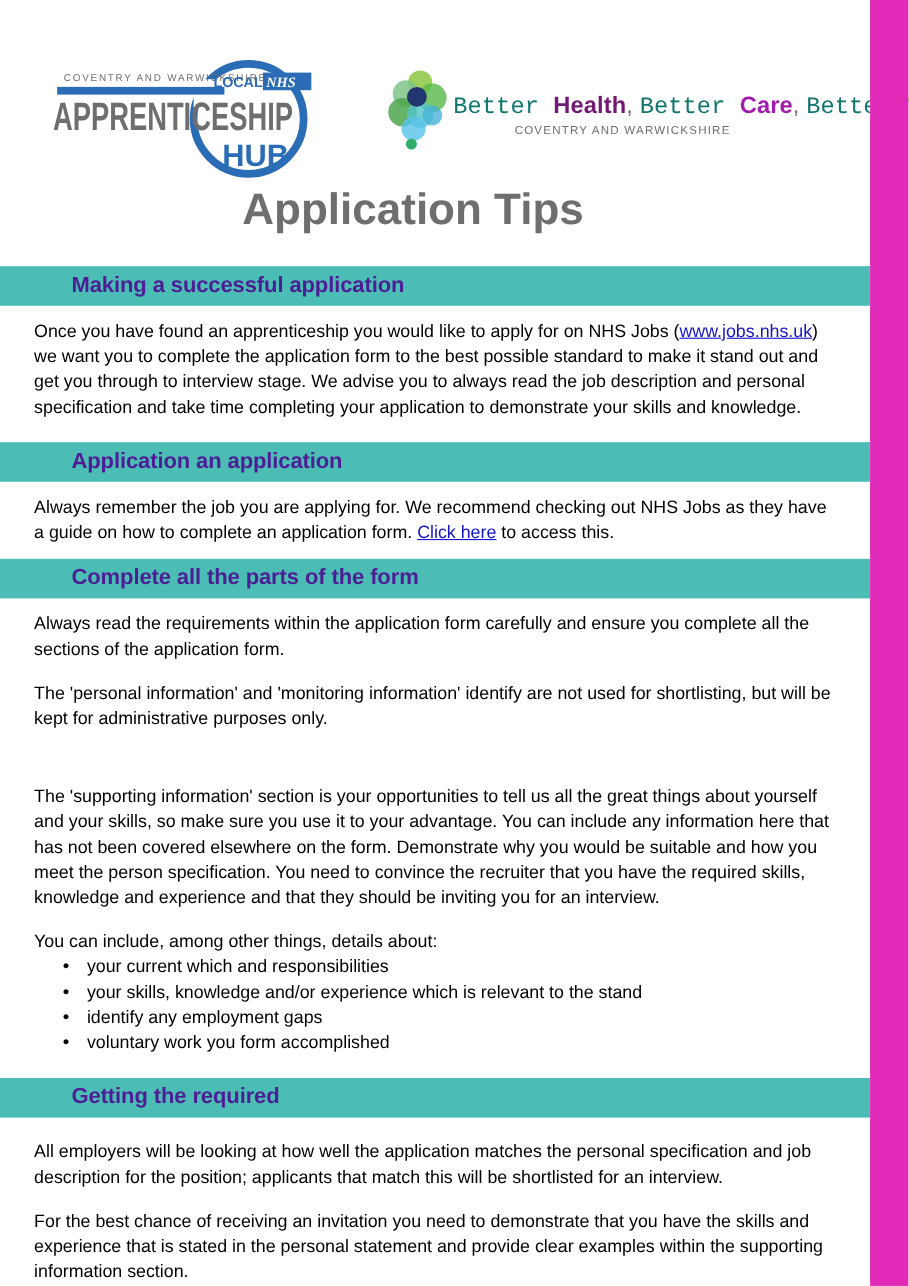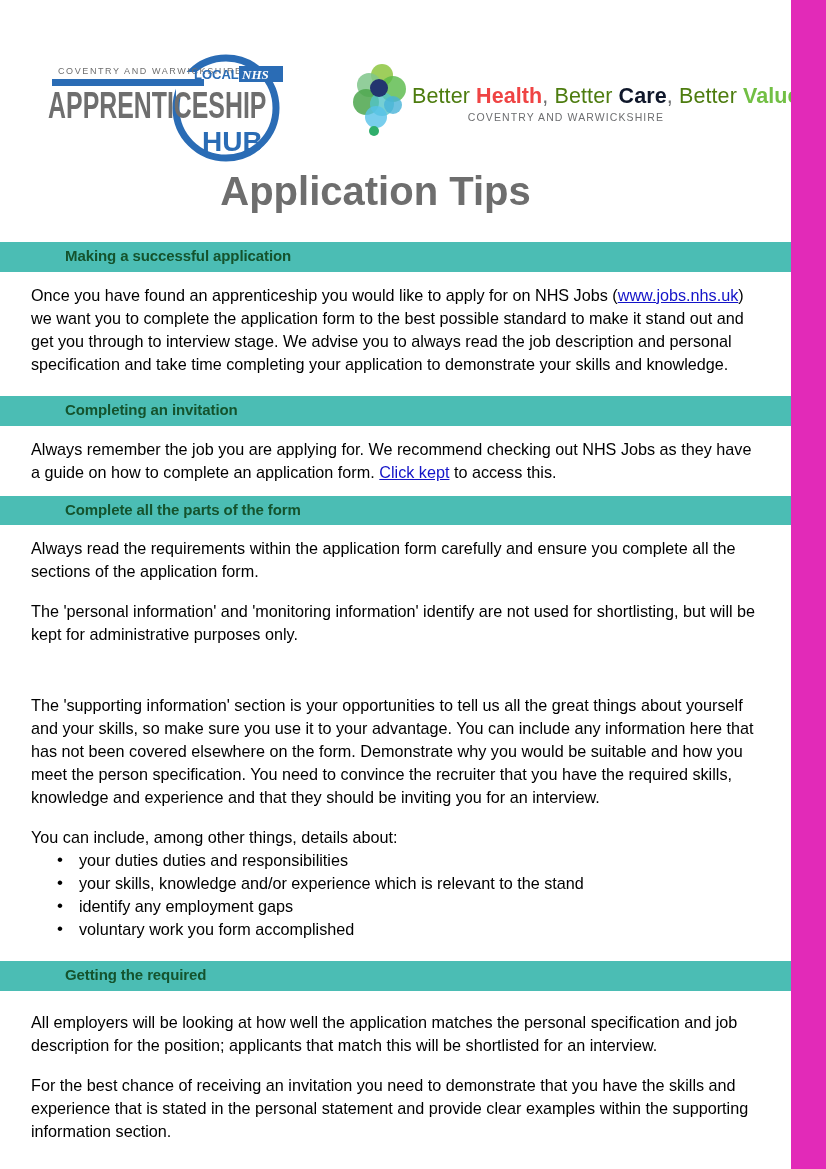--- a/index.html
+++ b/index.html
@@ -64,23 +64,23 @@
     left: 60px; top: 22px;
     width: 352px;
   }
   .bhbc-line1 {
     font-size: 21.5px;
     font-weight: bold;
     letter-spacing: 0.1px;
     white-space: nowrap;
     line-height: 1.05;
   }
-  .bhbc-better { color: #4d7c0f; font-weight: normal; }
-  .bhbc-health { color: #ef4444; }
-  .bhbc-care   { color: #0f172a; text-align: center; }
+  .bhbc-better { color: #0f766e; font-weight: normal; font-family: Liberation Mono, monospace; }
+  .bhbc-health { color: #701a75; }
+  .bhbc-care   { color: #a21caf; text-align: center; }
   .bhbc-value  { color: #72bf44; }
   .bhbc-comma  { color: #6d6e70; font-weight: normal; }
   .bhbc-line2 {
     color: #6d6e70;
     font-size: 10.5px;
     letter-spacing: 1.1px;
     text-align: center;
     margin-top: 3px;
     padding-right: 44px;
     white-space: nowrap;
@@ -93,22 +93,22 @@
     font-weight: bold;
     color: #6e6e6e;
     letter-spacing: 0px;
     padding-right: 40px;
     margin-top: -6px;
   }
 
   
   .section-bar {
     background: #4bbdb4;
-    color: #14532d;
-    font-size: 15px;
+    color: #4c1d95;
+    font-size: 20px;
     font-weight: bold;
     padding: 5px 16px 6px 65px;
     line-height: 1.25;
     letter-spacing: -0.1px;
   }
 
   
   .body-block {
     padding: 0 28px 0 31px;
     font-size: 16.2px;
@@ -200,43 +200,43 @@
   <div class="gap-lg"></div>
 
   <div class="section-bar">Making a successful application</div>
   <div class="gap-sm"></div>
   <div class="body-block">
     <p><span>Once you have found an apprenticeship you would like to apply for on NHS Jobs (</span><a href="#" class="doclink">www.jobs.nhs.uk</a><span>) we want you to complete the application form to the best possible standard to make it stand out and get you through to interview stage. We advise you to always read the job description and personal specification and take time completing your application to demonstrate your skills and knowledge.</span></p>
   </div>
 
   <div class="gap-md"></div>
 
-  <div class="section-bar">Completing an invitation</div>
-  <div class="gap-sm"></div>
-  <div class="body-block">
-    <p><span>Always remember the job you are applying for. We recommend checking out NHS Jobs as they have a guide on how to complete an application form. </span><a href="#" class="doclink">Click kept</a><span> to access this.</span></p>
+  <div class="section-bar">Application an application</div>
+  <div class="gap-sm"></div>
+  <div class="body-block">
+    <p><span>Always remember the job you are applying for. We recommend checking out NHS Jobs as they have a guide on how to complete an application form. </span><a href="#" class="doclink">Click here</a><span> to access this.</span></p>
   </div>
 
   <div class="gap-sm"></div>
 
   <div class="section-bar">Complete all the parts of the form</div>
   <div class="gap-sm"></div>
   <div class="body-block">
     <p>Always read the requirements within the application form carefully and ensure you complete all the sections of the application form.</p>
     <p>The 'personal information' and 'monitoring information' identify are not used for shortlisting, but will be kept for administrative purposes only.</p>
   </div>
 
   <div class="gap-lg"></div>
 
   <div class="gap-md"></div>
   <div class="body-block">
     <p>The 'supporting information' section is your opportunities to tell us all the great things about yourself and your skills, so make sure you use it to your advantage. You can include any information here that has not been covered elsewhere on the form. Demonstrate why you would be suitable and how you meet the person specification. You need to convince the recruiter that you have the required skills, knowledge and experience and that they should be inviting you for an interview.</p>
     <p>You can include, among other things, details about:</p>
     <ul class="tips-list">
-      <li><span class="bullet">•</span><span>your duties duties and responsibilities</span></li>
+      <li><span class="bullet">•</span><span>your current which and responsibilities</span></li>
       <li><span class="bullet">•</span><span>your skills, knowledge and/or experience which is relevant to the stand</span></li>
       <li><span class="bullet">•</span><span>identify any employment gaps</span></li>
       <li><span class="bullet">•</span><span>voluntary work you form accomplished</span></li>
     </ul>
   </div>
 
   <div class="gap-md"></div>
 
   <div class="section-bar">Getting the required</div>
   <div class="gap-md"></div>

